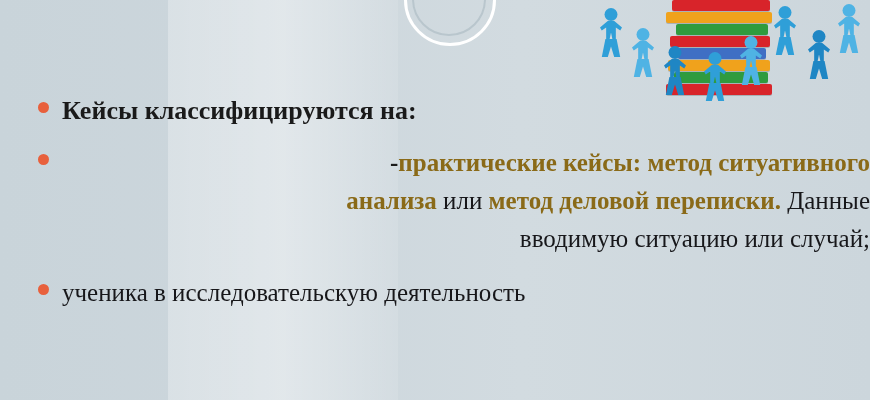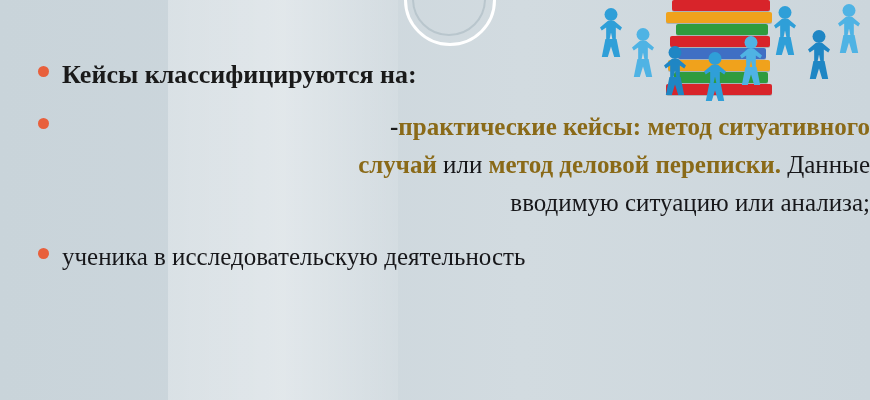--- a/index.html
+++ b/index.html
@@ -86,21 +86,21 @@
   .hl {
     color: #8a6a18;
     font-weight: bold;
   }
   .plain {
     color: #17171a;
     margin-top: 45px;
   }
 
   
-  #item-0 { margin-top: 56px; }
+  #item-0 { margin-top: 92px; }
   #item-0 .bullet-dot { top: 10px; }
   #item-0 .line { font-size: 26px; }
 
   #item-1 { margin-top: 14px; text-align: right; }
   #item-1 .bullet-dot { top: 10px; }
 
   #item-2 { margin-top: 16px; }
   #item-2 .bullet-dot { top: 10px; }
 
   
@@ -232,22 +232,22 @@
       <li id="item-0">
         <span class="bullet-dot"></span>
         <div class="lines">
             <div class="line"><span class="b">Кейсы классифицируются на:</span></div>
           </div>
       </li>
       <li id="item-1">
         <span class="bullet-dot"></span>
         <div class="lines">
             <div class="line"><span class="b">-</span><span class="hl">практические кейсы: метод ситуативного</span></div>
-            <div class="line"><span class="hl">случай</span><span class="plain"> или </span><span class="hl">метод деловой переписки.</span><span class="plain"> Данные</span></div>
-            <div class="line"><span class="plain">вводимую ситуацию или анализа;</span></div>
+            <div class="line"><span class="hl">анализа</span><span class="plain"> или </span><span class="hl">метод деловой переписки.</span><span class="plain"> Данные</span></div>
+            <div class="line"><span class="plain">вводимую ситуацию или случай;</span></div>
           </div>
       </li>
       <li id="item-2">
         <span class="bullet-dot"></span>
         <div class="lines">
             <div class="line"><span class="plain">ученика в исследовательскую деятельность</span></div>
           </div>
       </li>
     </ul>
   </div>

